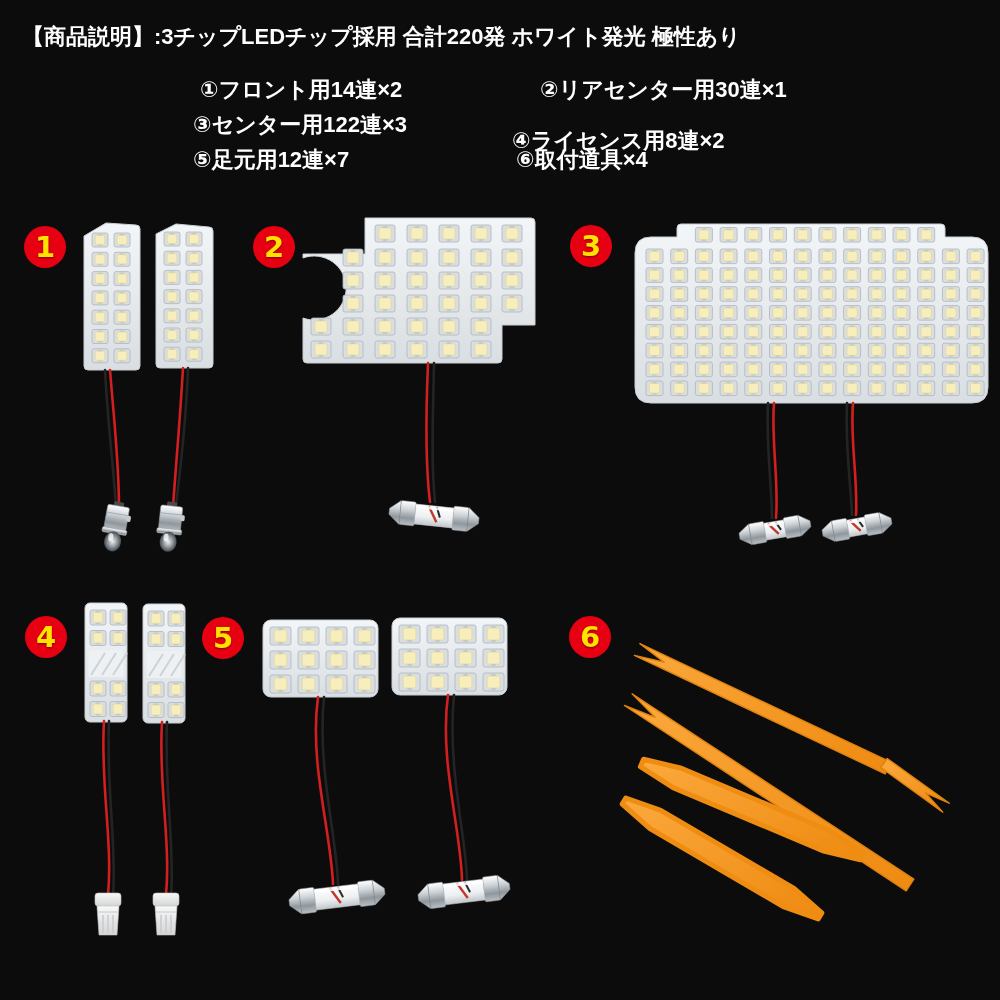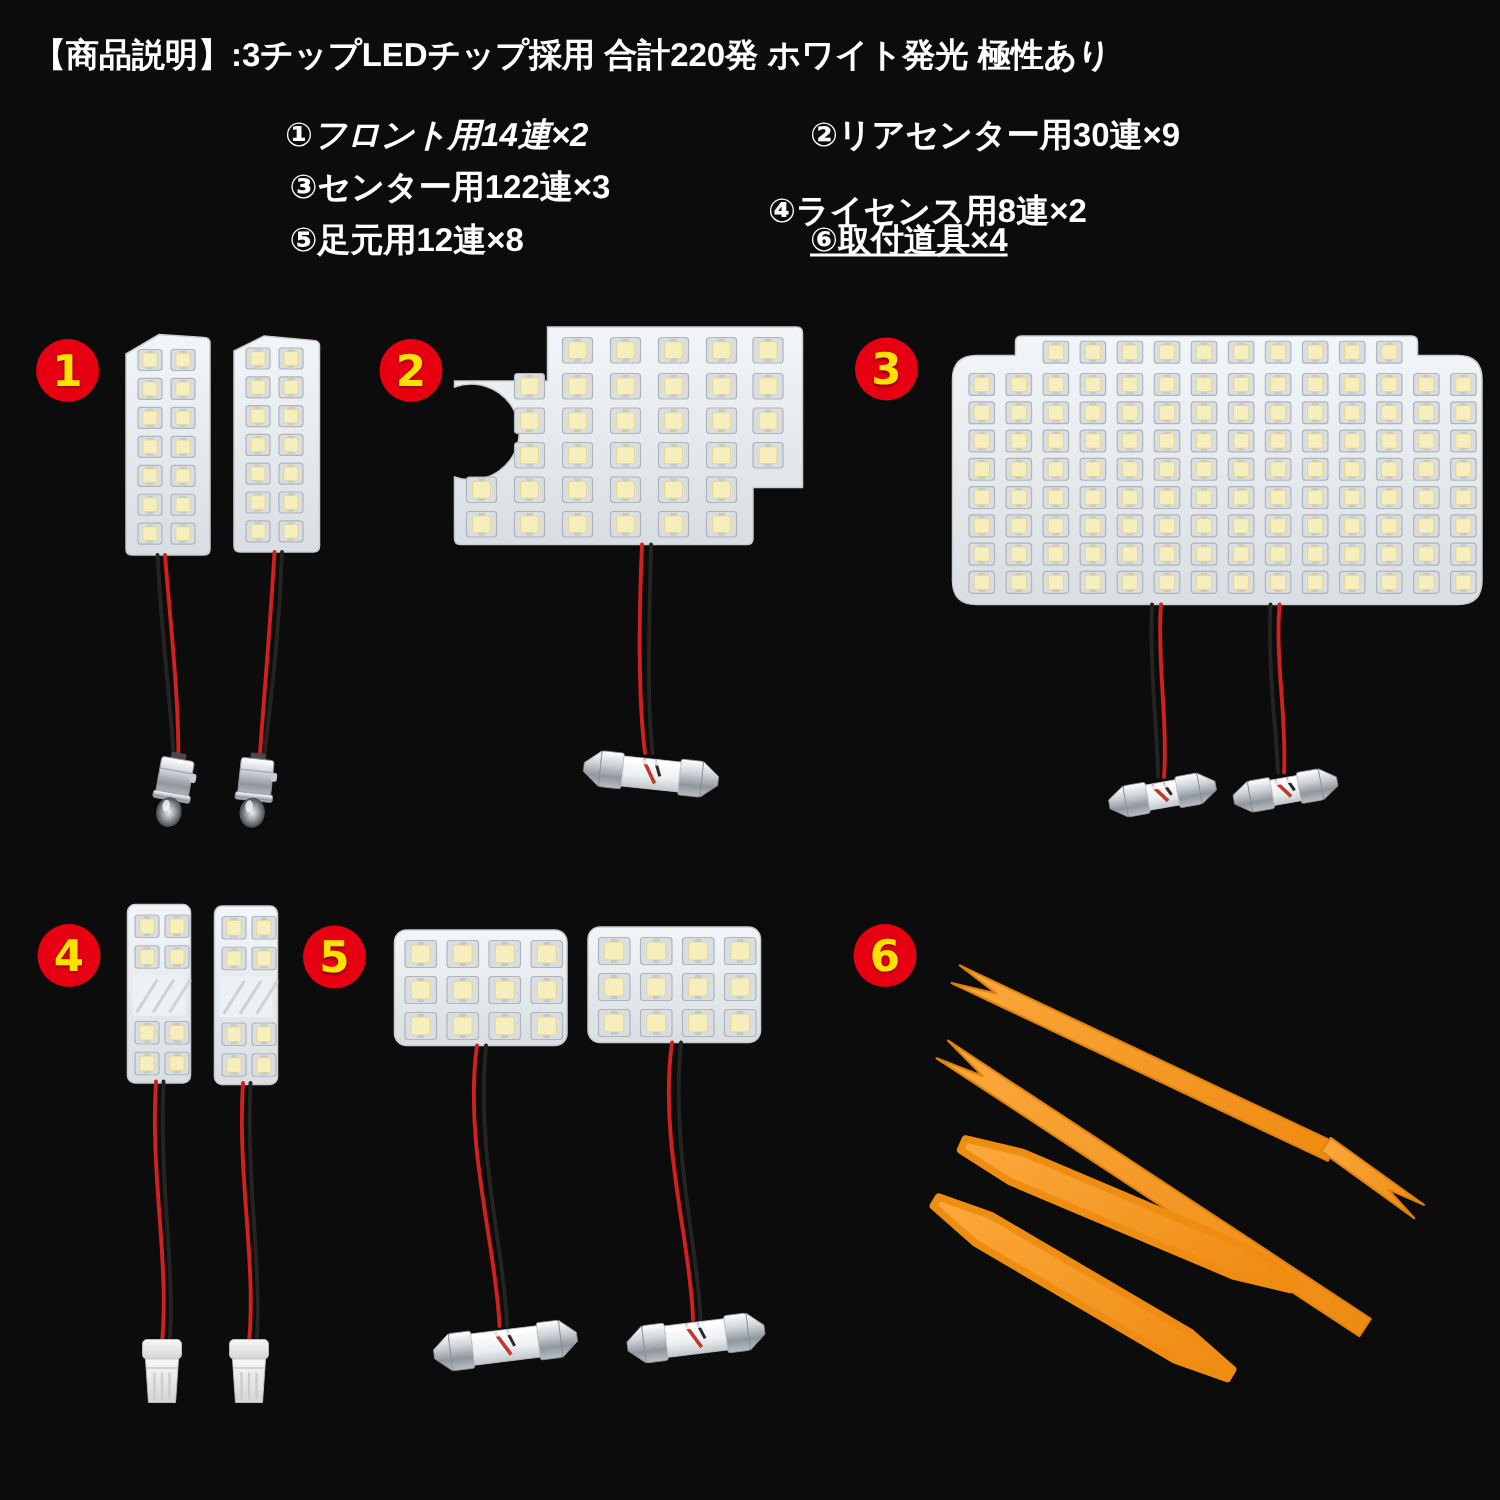--- a/index.html
+++ b/index.html
@@ -1081,26 +1081,26 @@
       <g>
         <polygon points="634.4,655.4 885.2,773.9 890.8,762.1 639.9,643.6 664.2,662.3" fill="url(#orangeG)" stroke="#e0820e" stroke-width="1.4" stroke-linejoin="round"></polygon>
         <polygon points="880.8,767.5 942.8,812.1 925.5,792.9 949.3,803.2 887.2,758.5" fill="url(#orangeG)" stroke="#e0820e" stroke-width="1.4" stroke-linejoin="round"></polygon>
         <polygon points="624.4,705.5 906.2,890.8 913.8,879.2 632.1,693.8 655.1,717.3" fill="url(#orangeG)" stroke="#e0820e" stroke-width="1.4" stroke-linejoin="round"></polygon>
         <polygon points="640.4,766.7 673.1,787.6 822.7,850.8 860.4,859.7 863.6,852.3 830.9,831.4 681.3,768.2 643.6,759.3" fill="url(#orangeG)" stroke="#ef8d12" stroke-width="5" stroke-linejoin="round"></polygon>
         <polygon points="622.2,804.0 650.0,828.5 783.3,906.7 818.2,919.0 821.8,913.0 794.0,888.5 660.7,810.3 625.8,798.0" fill="url(#orangeG)" stroke="#ef8d12" stroke-width="5" stroke-linejoin="round"></polygon>
       </g>
     </svg>
   <div class="hdr" style="left:22px;top:22px;">【商品説明】:3チップLEDチップ採用 合計220発  ホワイト発光 極性あり</div>
   <div id="set-grid">
-      <div class="hdr" style="left: 190px; top: 75px; font-style: italic;">①フロント用14連×2</div>
-      <div class="hdr" style="left: 540px; top: 75px;">②リアセンター用30連×9</div>
+      <div class="hdr" style="left: 200px; top: 75px;">①フロント用14連×2</div>
+      <div class="hdr" style="left: 540px; top: 75px;">②リアセンター用30連×1</div>
       <div class="hdr" style="left: 193px; top: 110px; text-align: right;">③センター用122連×3</div>
       <div class="hdr" style="left: 512px; top: 110px; margin-top: 16px;">④ライセンス用8連×2</div>
-      <div class="hdr" style="left: 193px; top: 145px;">⑤足元用12連×8</div>
-      <div class="hdr" style="left: 540px; top: 145px; text-decoration: underline;">⑥取付道具×4</div>
+      <div class="hdr" style="left: 193px; top: 145px;">⑤足元用12連×7</div>
+      <div class="hdr" style="left: 516px; top: 145px;">⑥取付道具×4</div>
     </div>
   <div id="badges">
       <div class="badge" style="left: 24px; top: 226px; background: rgb(230, 0, 18); color: rgb(255, 225, 0);">1</div>
       <div class="badge" style="left: 253px; top: 226px; background: rgb(230, 0, 18); color: rgb(255, 225, 0);">2</div>
       <div class="badge" style="left: 570px; top: 225px; background: rgb(230, 0, 18); color: rgb(255, 225, 0);">3</div>
       <div class="badge" style="left: 25px; top: 616px; background: rgb(230, 0, 18); color: rgb(255, 225, 0);">4</div>
       <div class="badge" style="left: 202px; top: 617px; background: rgb(230, 0, 18); color: rgb(255, 225, 0);">5</div>
       <div class="badge" style="left: 569px; top: 616px; background: rgb(230, 0, 18); color: rgb(255, 225, 0);">6</div>
     </div>
 </div>

